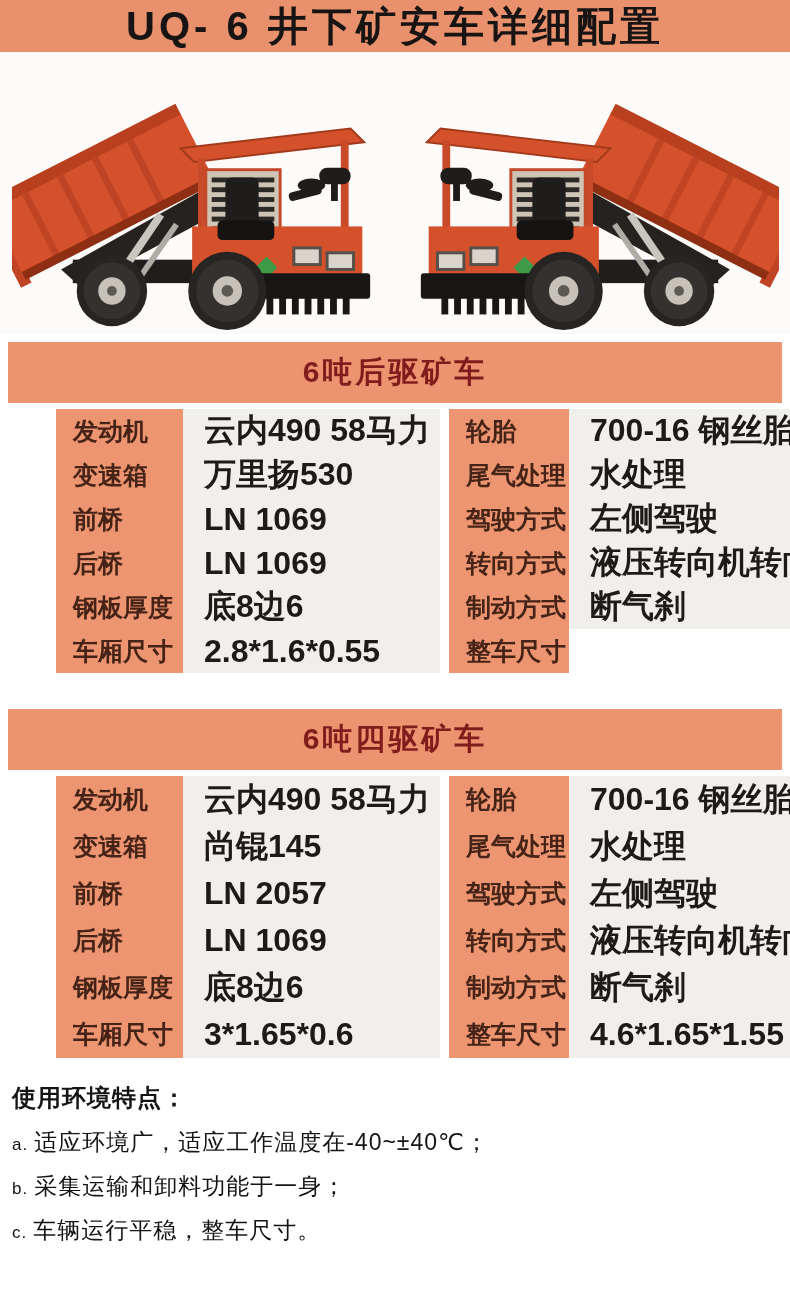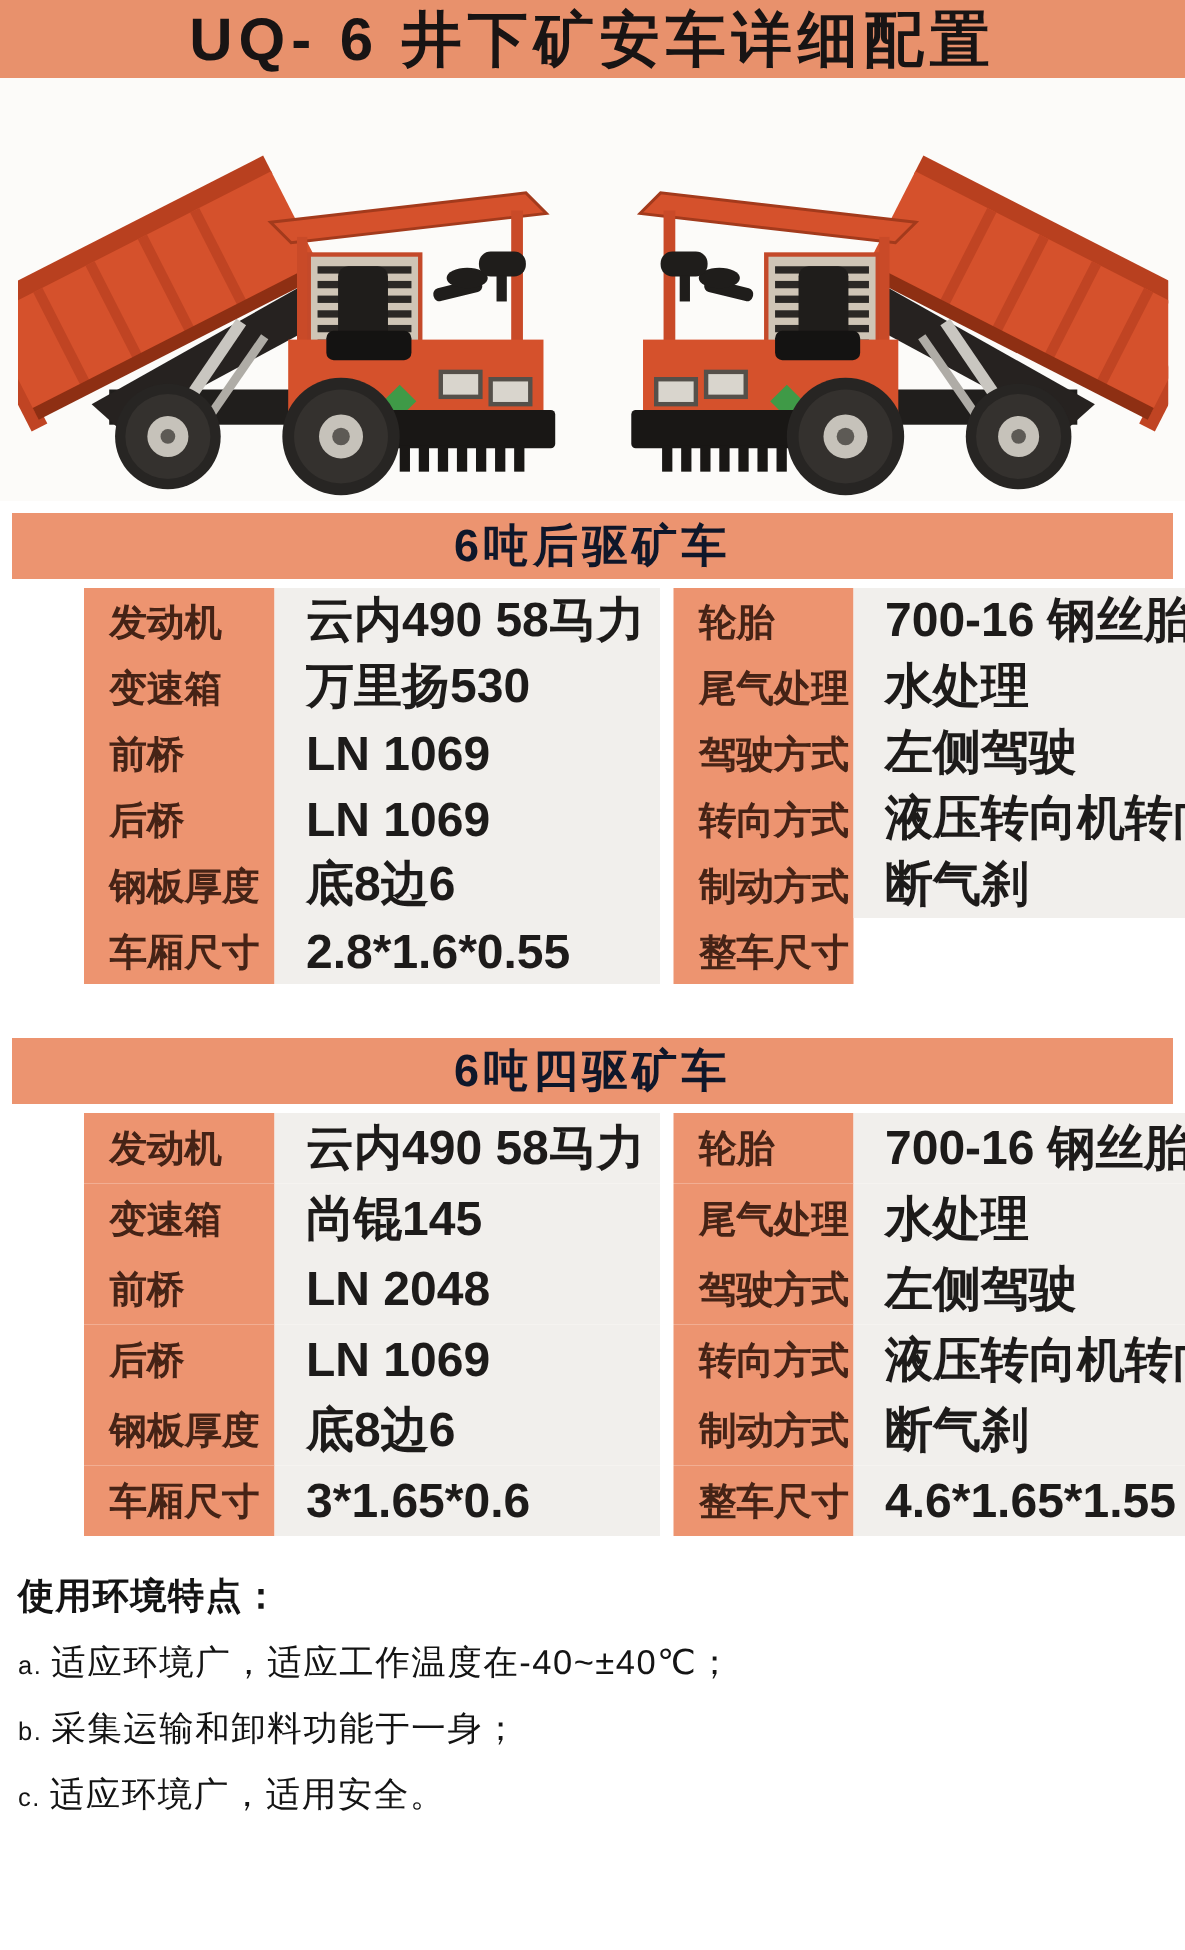--- a/index.html
+++ b/index.html
@@ -15,22 +15,22 @@
   }
   
   .photos{height:278px;display:flex;background:#FCFBF9;padding-top:4px;}
   .photo{flex:1;display:flex;align-items:flex-end;justify-content:center;}
   .photo svg{display:block;}
   .photo.mirrored svg{transform:scaleX(-1);}
   
   .spec-table{margin:8px 8px 0 8px;}
   .spec-table.second{margin-top:36px;}
   .spec-header{
-    height:44px;background:#EC9470;display:flex;align-items:center;justify-content:center;
-    font-size:30px;font-weight:bold;color:#0f172a;letter-spacing:3px;
+    height:61px;background:#EC9470;display:flex;align-items:center;justify-content:center;
+    font-size:30px;font-weight:bold;color:#7f1d1d;letter-spacing:3px;
   }
   .spec-rows{
     margin-top:6px;display:grid;
     grid-template-columns:127px 257px 9px 120px 1fr;
     padding-left:48px;
   }
   .cell{display:flex;align-items:center;height:44px;white-space:nowrap;}
   .t2 .cell{height:47px;}
   .lbl{background:#ED9470;color:#452316;font-weight:bold;font-size:25px;padding-left:17px;}
   .val{background:#F1EFEC;color:#1d1b1a;font-weight:bold;font-size:32px;padding-left:21px;}
@@ -180,21 +180,21 @@
     <div class="cell lbl">轮胎</div>
     <div class="cell val">700-16 钢丝胎</div>
 
     <div class="cell lbl">变速箱</div>
     <div class="cell val">尚锟145</div>
     <div class="cell gapcell"></div>
     <div class="cell lbl">尾气处理</div>
     <div class="cell val">水处理</div>
 
     <div class="cell lbl">前桥</div>
-    <div class="cell val">LN 2048</div>
+    <div class="cell val">LN 2057</div>
     <div class="cell gapcell"></div>
     <div class="cell lbl">驾驶方式</div>
     <div class="cell val">左侧驾驶</div>
 
     <div class="cell lbl">后桥</div>
     <div class="cell val">LN 1069</div>
     <div class="cell gapcell"></div>
     <div class="cell lbl">转向方式</div>
     <div class="cell val">液压转向机转向</div>
 
@@ -214,16 +214,16 @@
 
 <div class="notes">
   <div class="notes-heading">使用环境特点：</div>
   <div class="note-item">
     <span class="note-prefix">a.</span><span>适应环境广，适应工作温度在-40~±40℃；</span>
   </div>
   <div class="note-item">
     <span class="note-prefix">b.</span><span>采集运输和卸料功能于一身；</span>
   </div>
   <div class="note-item">
-    <span class="note-prefix">c.</span><span>适应环境广，适用安全。</span>
+    <span class="note-prefix">c.</span><span>车辆运行平稳，整车尺寸。</span>
   </div>
 
 </div>
 
 </body></html>

